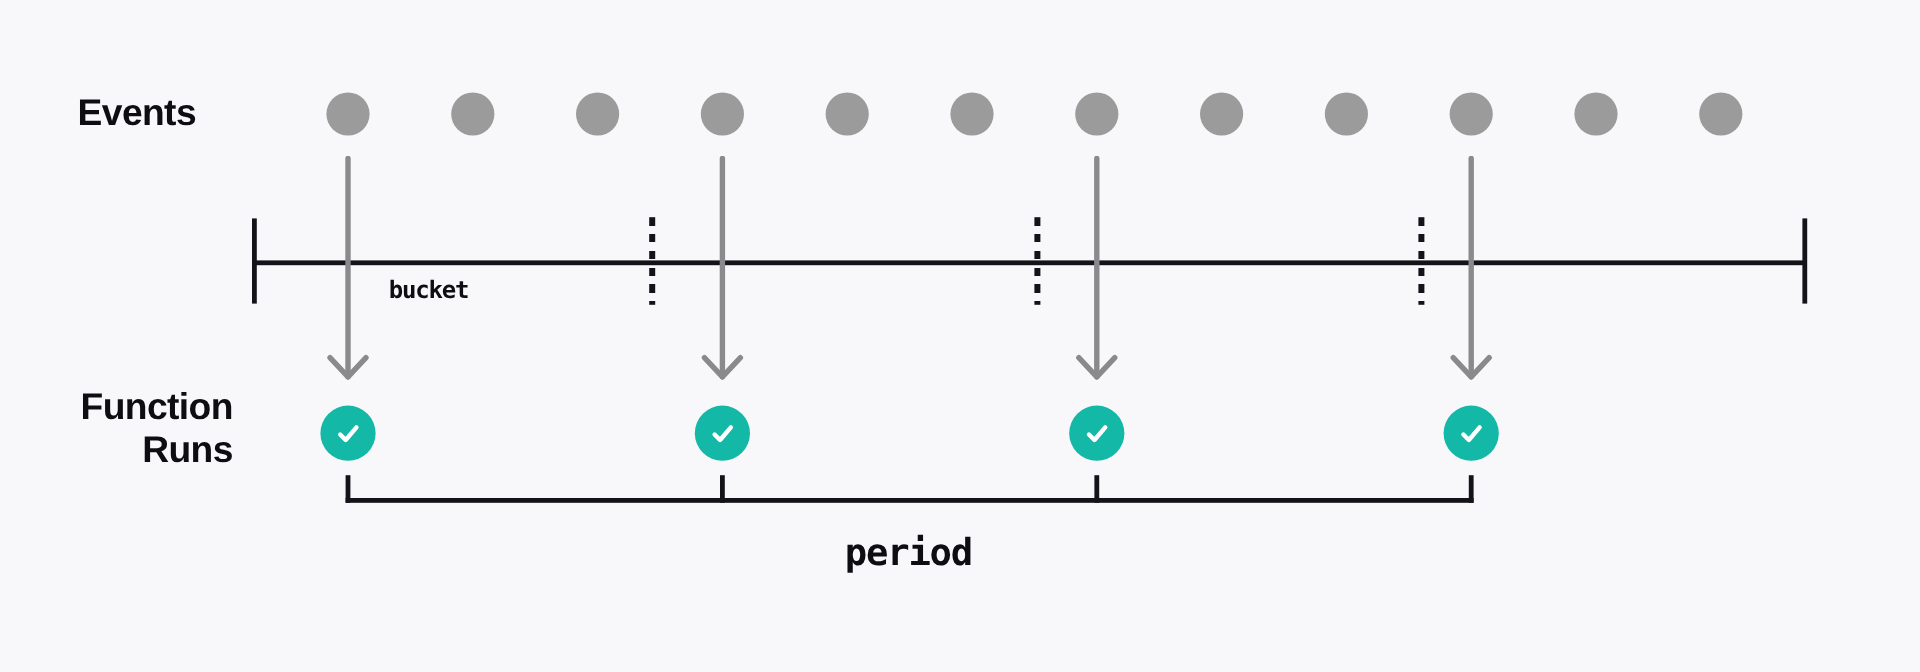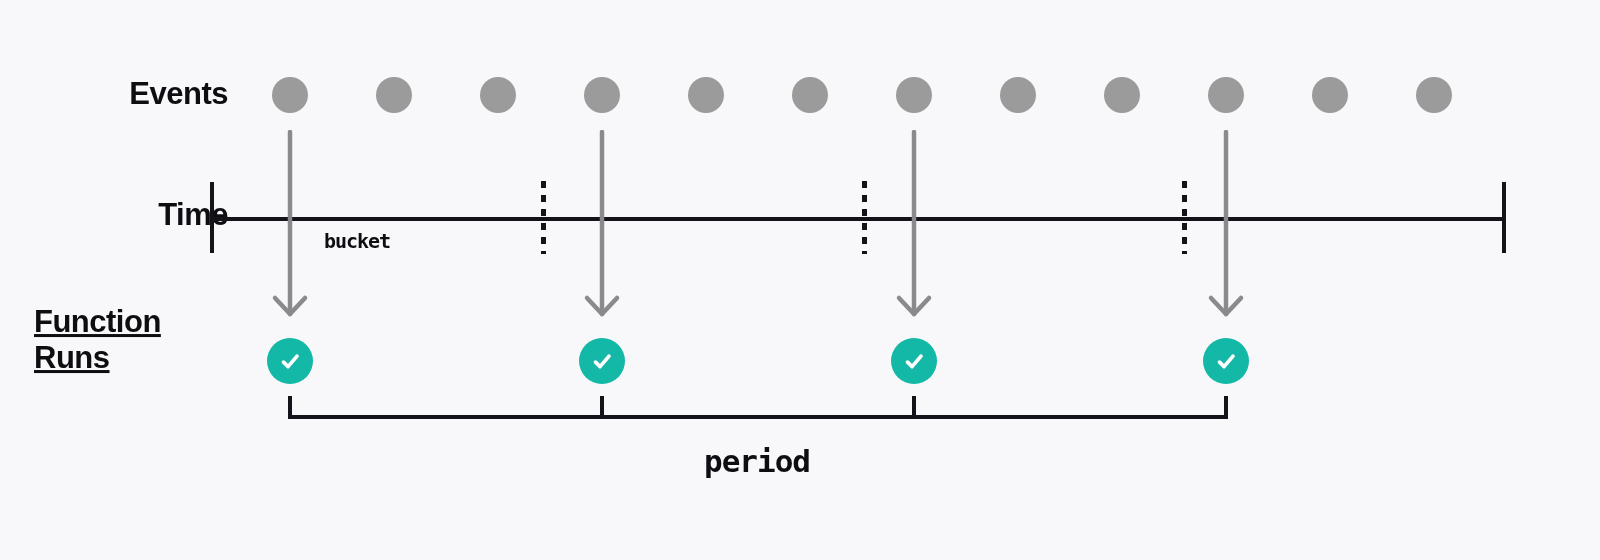--- a/index.html
+++ b/index.html
@@ -14,33 +14,32 @@
   .label {
     position: absolute;
     color: var(--c-text, #0d0d12);
     font-weight: 700;
     font-size: 31px;
     letter-spacing: -0.5px;
   }
   .row-label {
     left: 0;
     width: 228px;
-    text-align: right;
+    text-align: center;
     transform: translateY(-50%);
   }
   #events-label { top: 94px; }
   #time-label { top: 215px; }
   #function-runs-label {
-    top: 340px;
+    top: 357px;
     left: 34px;
     width: 160px;
     line-height: 1.16;
-    text-align: left;
+    text-align: right;
     transform: translateY(-50%);
-    text-decoration: underline;
   }
   .mono {
     font-family: "DejaVu Sans Mono", monospace;
     font-weight: 700;
     letter-spacing: -1px;
   }
   #bucket-label { left: 357px; top: 241px; transform: translate(-50%,-50%); font-size: 20px; }
   #period-label { left: 1502px; top: 291px; transform: translate(-50%,-50%); font-size: 30px; }
   #limit-label  { left: 757px;  top: 461px; transform: translate(-50%,-50%); font-size: 31px; }
 
@@ -90,21 +89,20 @@
     fill: none;
     stroke-linecap: round;
     stroke-linejoin: round;
   }
 </style>
 </head>
 <body>
 
 <div id="stage">
   <div class="label row-label" id="events-label">Events</div>
-  <div class="label row-label" id="time-label">Time</div>
   <div class="label" id="function-runs-label">Function Runs</div>
 
   <div>
       <div class="dot" style="left: 272px; top: 77px; width: 36px; height: 36px;"></div>
       <div class="dot" style="left: 376px; top: 77px; width: 36px; height: 36px;"></div>
       <div class="dot" style="left: 480px; top: 77px; width: 36px; height: 36px;"></div>
       <div class="dot" style="left: 584px; top: 77px; width: 36px; height: 36px;"></div>
       <div class="dot" style="left: 688px; top: 77px; width: 36px; height: 36px;"></div>
       <div class="dot" style="left: 792px; top: 77px; width: 36px; height: 36px;"></div>
       <div class="dot" style="left: 896px; top: 77px; width: 36px; height: 36px;"></div>

